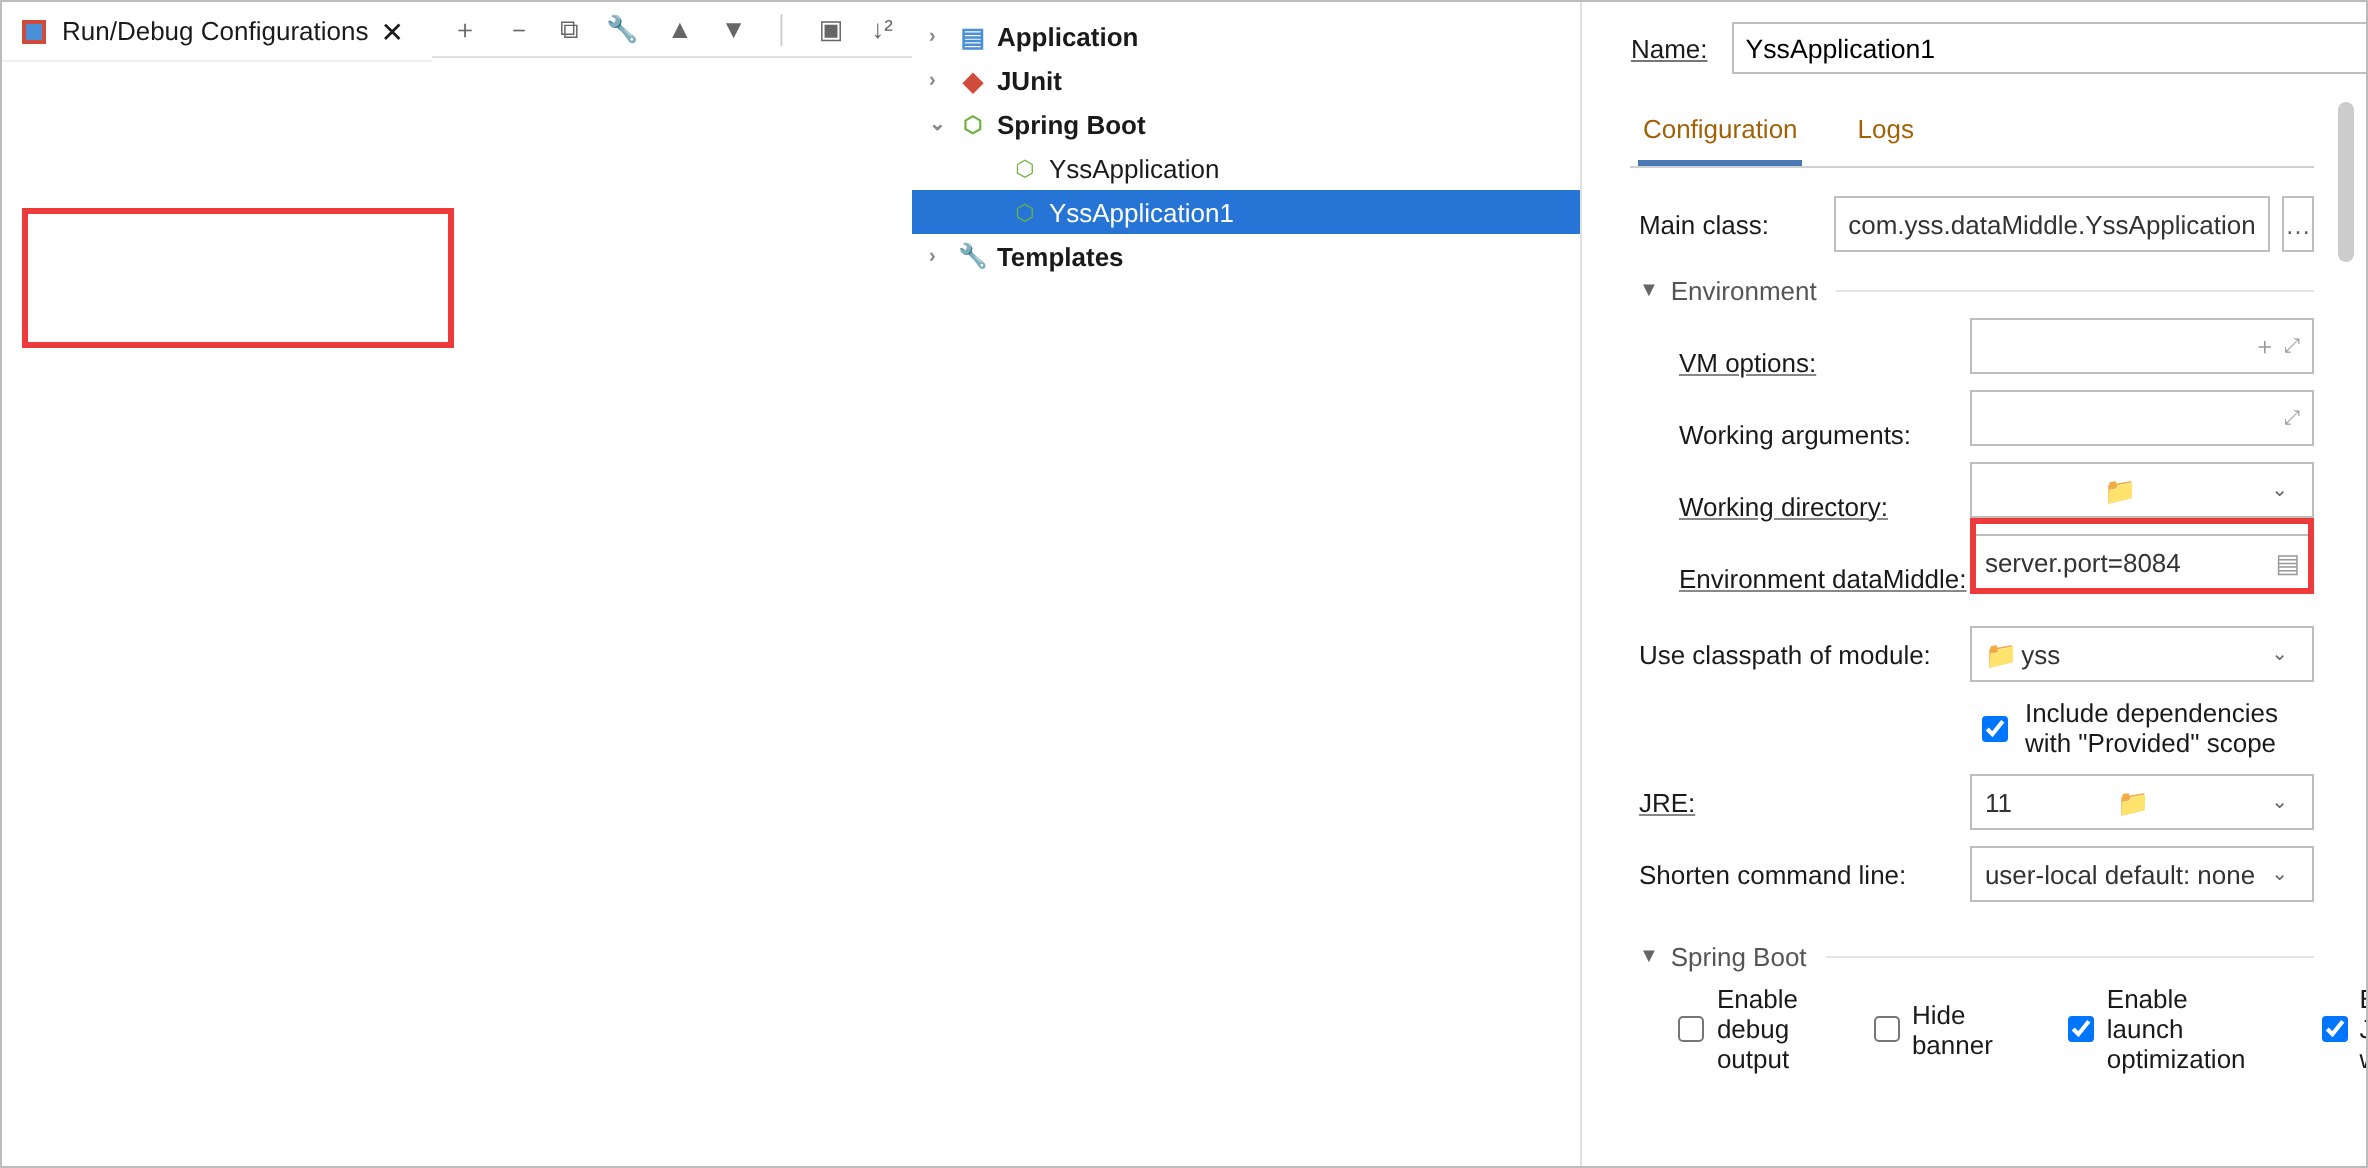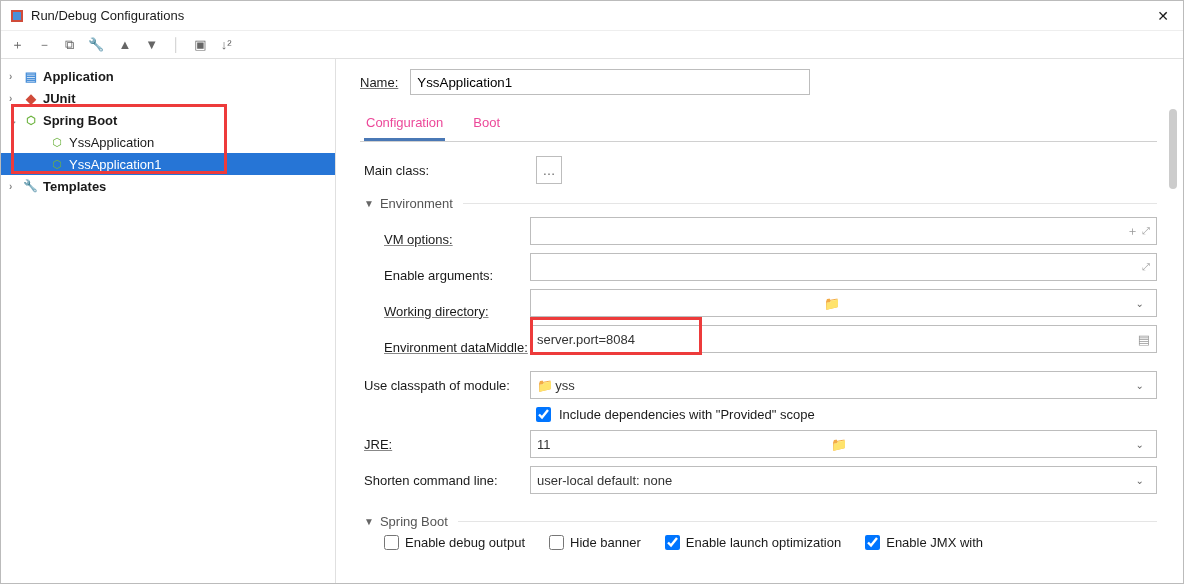--- a/index.html
+++ b/index.html
@@ -1,17 +1,17 @@
 <!DOCTYPE html>
 <html><head>
 <meta charset="utf-8">
 <style>
   * { box-sizing: border-box; }
   body { margin:0; font-family: "Segoe UI", Arial, sans-serif; font-size:13px; color:#1a1a1a; background:#fff; }
-  .window { width:1184px; height:584px; display:flex; flex-direction:column; border:1px solid #bbb; position:relative; }
+  .window { width:1184px; height:584px; display:flex; flex-direction:row; border:1px solid #bbb; position:relative; }
   .titlebar { height:30px; display:flex; align-items:center; padding:0 8px; border-bottom:1px solid #eee; }
   .titlebar .title { margin-left:6px; }
   .close-x { margin-left:auto; font-size:14px; padding:2px 6px; cursor:pointer; }
   .toolbar { height:28px; display:flex; align-items:center; gap:14px; padding:0 10px; border-bottom:1px solid #e0e0e0; color:#666; }
   .toolbar .sep { color:#ccc; }
   .body { flex:1; display:flex; overflow:hidden; }
   .sidebar { width:335px; border-right:1px solid #e0e0e0; padding:6px 0; overflow:auto; }
   .tree-item { display:flex; align-items:center; gap:4px; height:22px; padding:0 6px 0 8px; cursor:pointer; }
   .tree-item.l2 { padding-left:48px; }
   .tree-item .arrow { width:10px; color:#888; font-size:10px; }
@@ -26,35 +26,35 @@
   .main { flex:1; padding:10px 26px 10px 24px; overflow:auto; position:relative; }
   .sbar { position:absolute; right:6px; top:50px; width:8px; height:80px; background:#ccc; border-radius:4px; }
   .namerow { display:flex; align-items:center; gap:12px; }
   .namerow label { text-decoration: underline; text-decoration-color:#777; }
   .namerow input[type=text] { flex:0 0 400px; height:26px; padding:2px 6px; border:1px solid #bdbdbd; }
   .namerow .right { margin-left:auto; display:flex; align-items:center; gap:18px; }
   .cb { display:flex; align-items:center; gap:6px; }
   .cb input { width:15px; height:15px; margin:0; }
   .help { width:18px;height:18px;border:1px solid #bbb;border-radius:50%;display:inline-flex;align-items:center;justify-content:center;font-size:11px;color:#888; }
   .tabs { margin-top:14px; border-bottom:1px solid #d0d0d0; display:flex; gap:26px; padding-left:4px; }
-  .tab { padding:6px 2px 8px; color:#ec4899; cursor:pointer; }
+  .tab { padding:6px 2px 8px; color:#a16207; cursor:pointer; }
   .tab.active { border-bottom:3px solid #4a78b5; font-weight:500; }
   .section { margin-top:12px; }
   .row { display:flex; align-items:center; min-height:32px; margin:4px 0; }
   .row .lab { width:170px; padding-left:4px; }
   .row .lab.ind { padding-left:24px;margin-top:16px; }
   .row .u { text-decoration: underline; text-decoration-color:#888; }
   .row .field { flex:1; height:28px; border:1px solid #bdbdbd; background:#fff; display:flex; align-items:center; padding:0 6px; color:#333; }
   .row .btn-small { width:26px; height:28px; border:1px solid #bdbdbd; margin-left:6px; display:flex; align-items:center; justify-content:center; cursor:pointer; color:#666; }
   .grouphdr { display:flex; align-items:center; gap:6px; margin:10px 0 4px 4px; color:#555; }
   .grouphdr .tri { font-size:10px; color:#666; }
   .grouphdr .line { flex:1; border-top:1px solid #e5e5e5; margin-left:4px; }
   .checkline { display:flex; align-items:center; gap:8px; margin:6px 0 6px 176px; }
   .checkline input { width:15px;height:15px;margin:0; }
-  .sbrow { display:flex; align-items:center; gap:24px; margin:6px 0 10px 24px; }
+  .sbrow { display:flex; align-items:center; gap:36px; margin:6px 0 10px 24px; }
   .subhdr { margin:10px 0 6px 24px; }
   .ph { color:#999; }
   .folder-icon { color:#888; font-size:13px; margin-right:2px; }
   .caret { margin-left:auto; color:#666; font-size:10px; padding:0 6px; }
   .list-icon { color:#999; margin-left:auto; }
   .plus-icon { color:#999; font-size:12px; }
   .expand-icon { color:#999; font-size:10px; }
 </style>
 </head>
 <body>
@@ -120,41 +120,42 @@
     <div class="main">
       <div class="sbar"></div>
 
       <div class="namerow">
         <label><span class="u">Name:</span></label>
         <input type="text" value="YssApplication1" style="">
       </div>
 
       <div class="tabs">
         <div class="tab active">Configuration</div>
-        <div class="tab">Boot</div>
+        <div class="tab">Logs</div>
       </div>
 
       <div class="section">
         <div class="row">
           <div class="lab">Main class:</div>
+          <div class="field">com.yss.dataMiddle.YssApplication</div>
           <div class="btn-small">…</div>
         </div>
 
         <div class="grouphdr">
           <span class="tri">▼</span>
           <span>Environment</span>
           <span class="line"></span>
         </div>
 
         <div class="row">
           <div class="lab ind"><span class="u">VM options:</span></div>
           <div class="field"><span class="plus-icon" style="margin-left:auto">＋</span>&nbsp;<span class="expand-icon">⤢</span></div>
         </div>
         <div class="row">
-          <div class="lab ind"><span>Enable arguments:</span></div>
+          <div class="lab ind"><span>Working arguments:</span></div>
           <div class="field">
               <span class="expand-icon" style="margin-left:auto">⤢</span>
             </div>
         </div>
         <div class="row">
           <div class="lab ind"><span class="u">Working directory:</span></div>
           <div class="field">
               <span class="folder-icon" style="margin-left:auto">📁</span>
               <span class="caret">⌄</span>
             </div>

